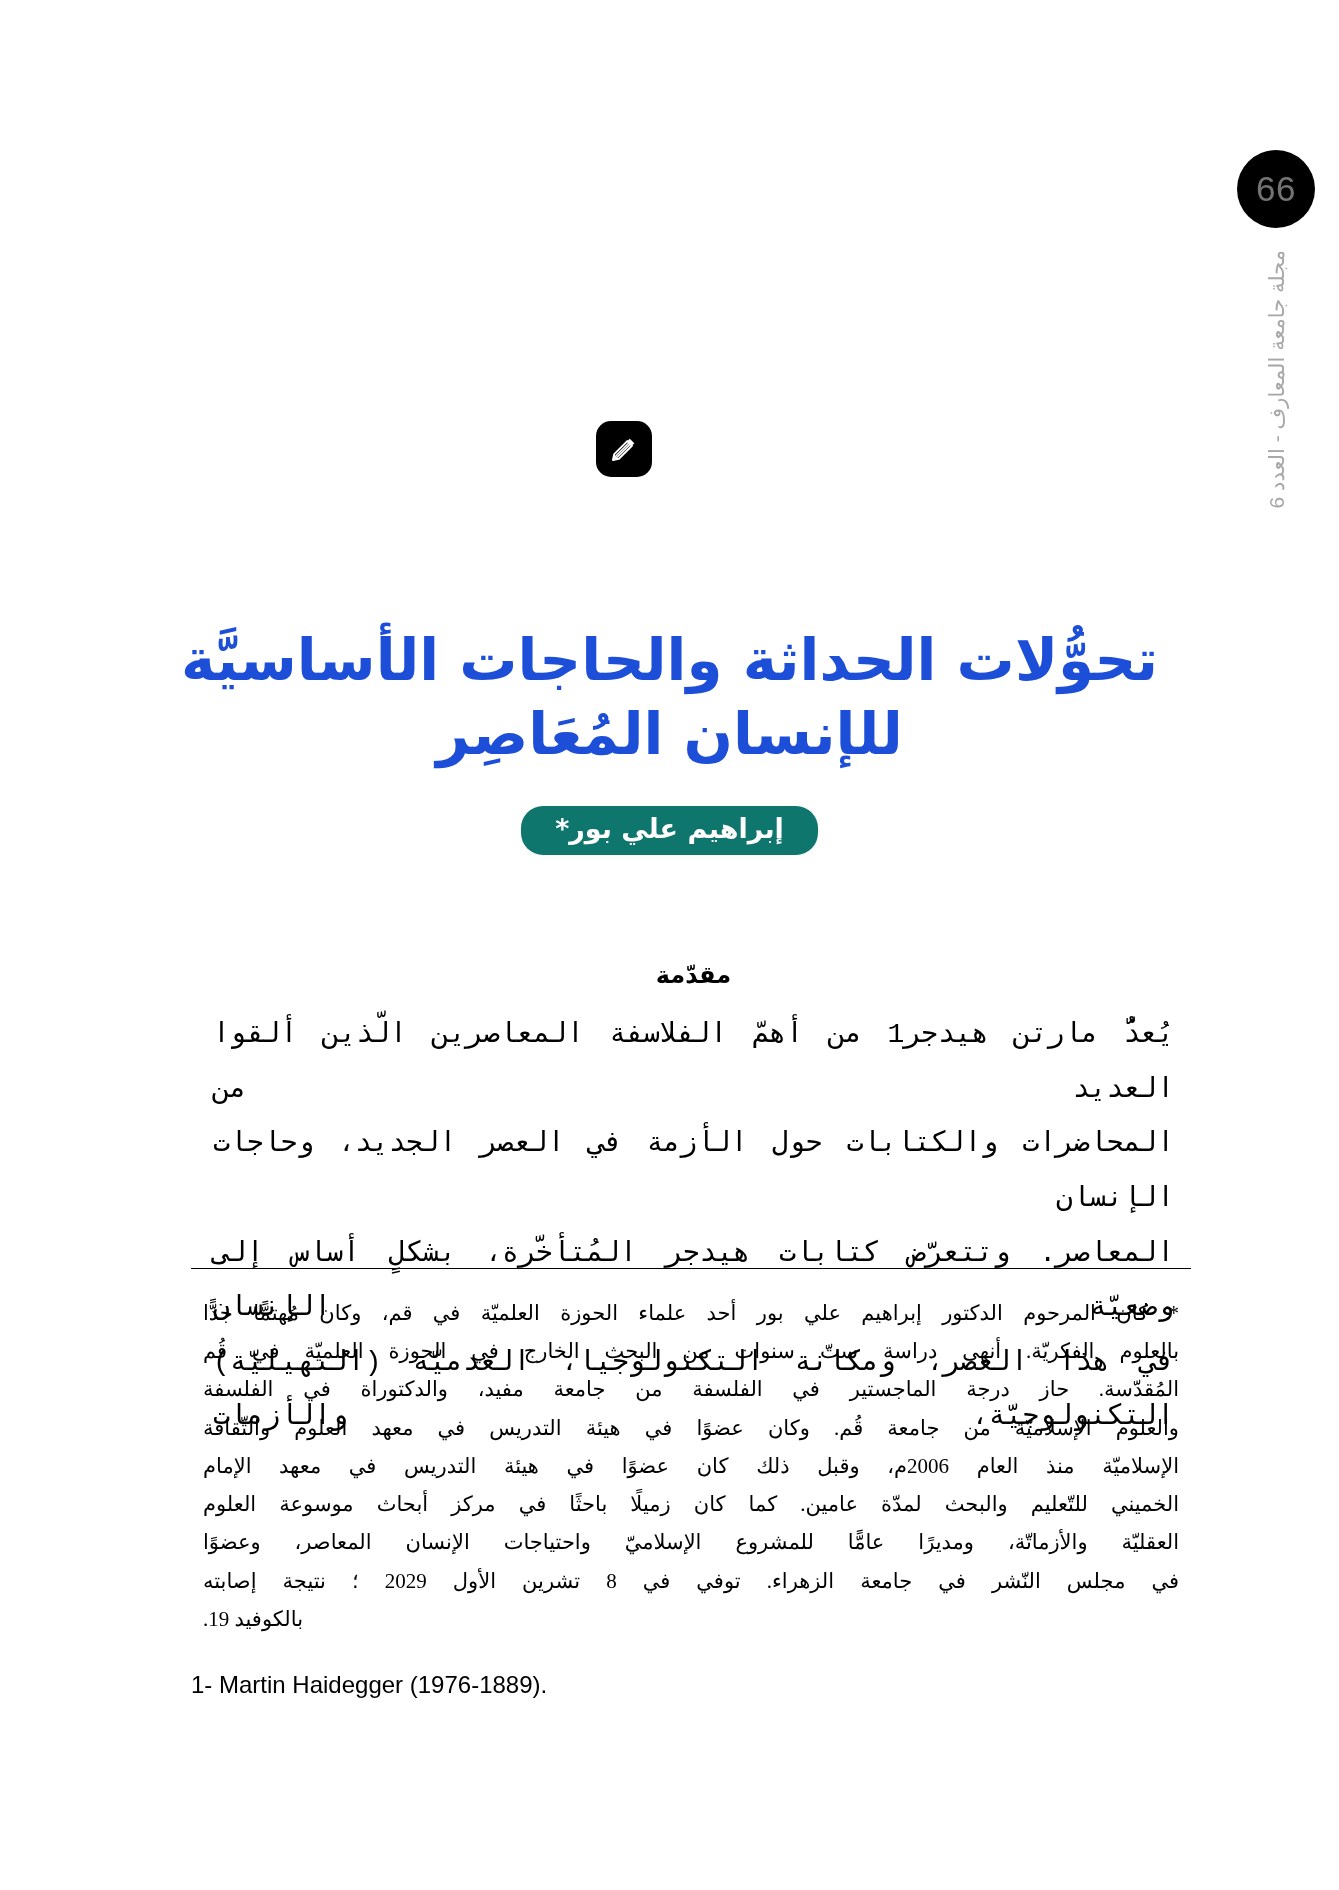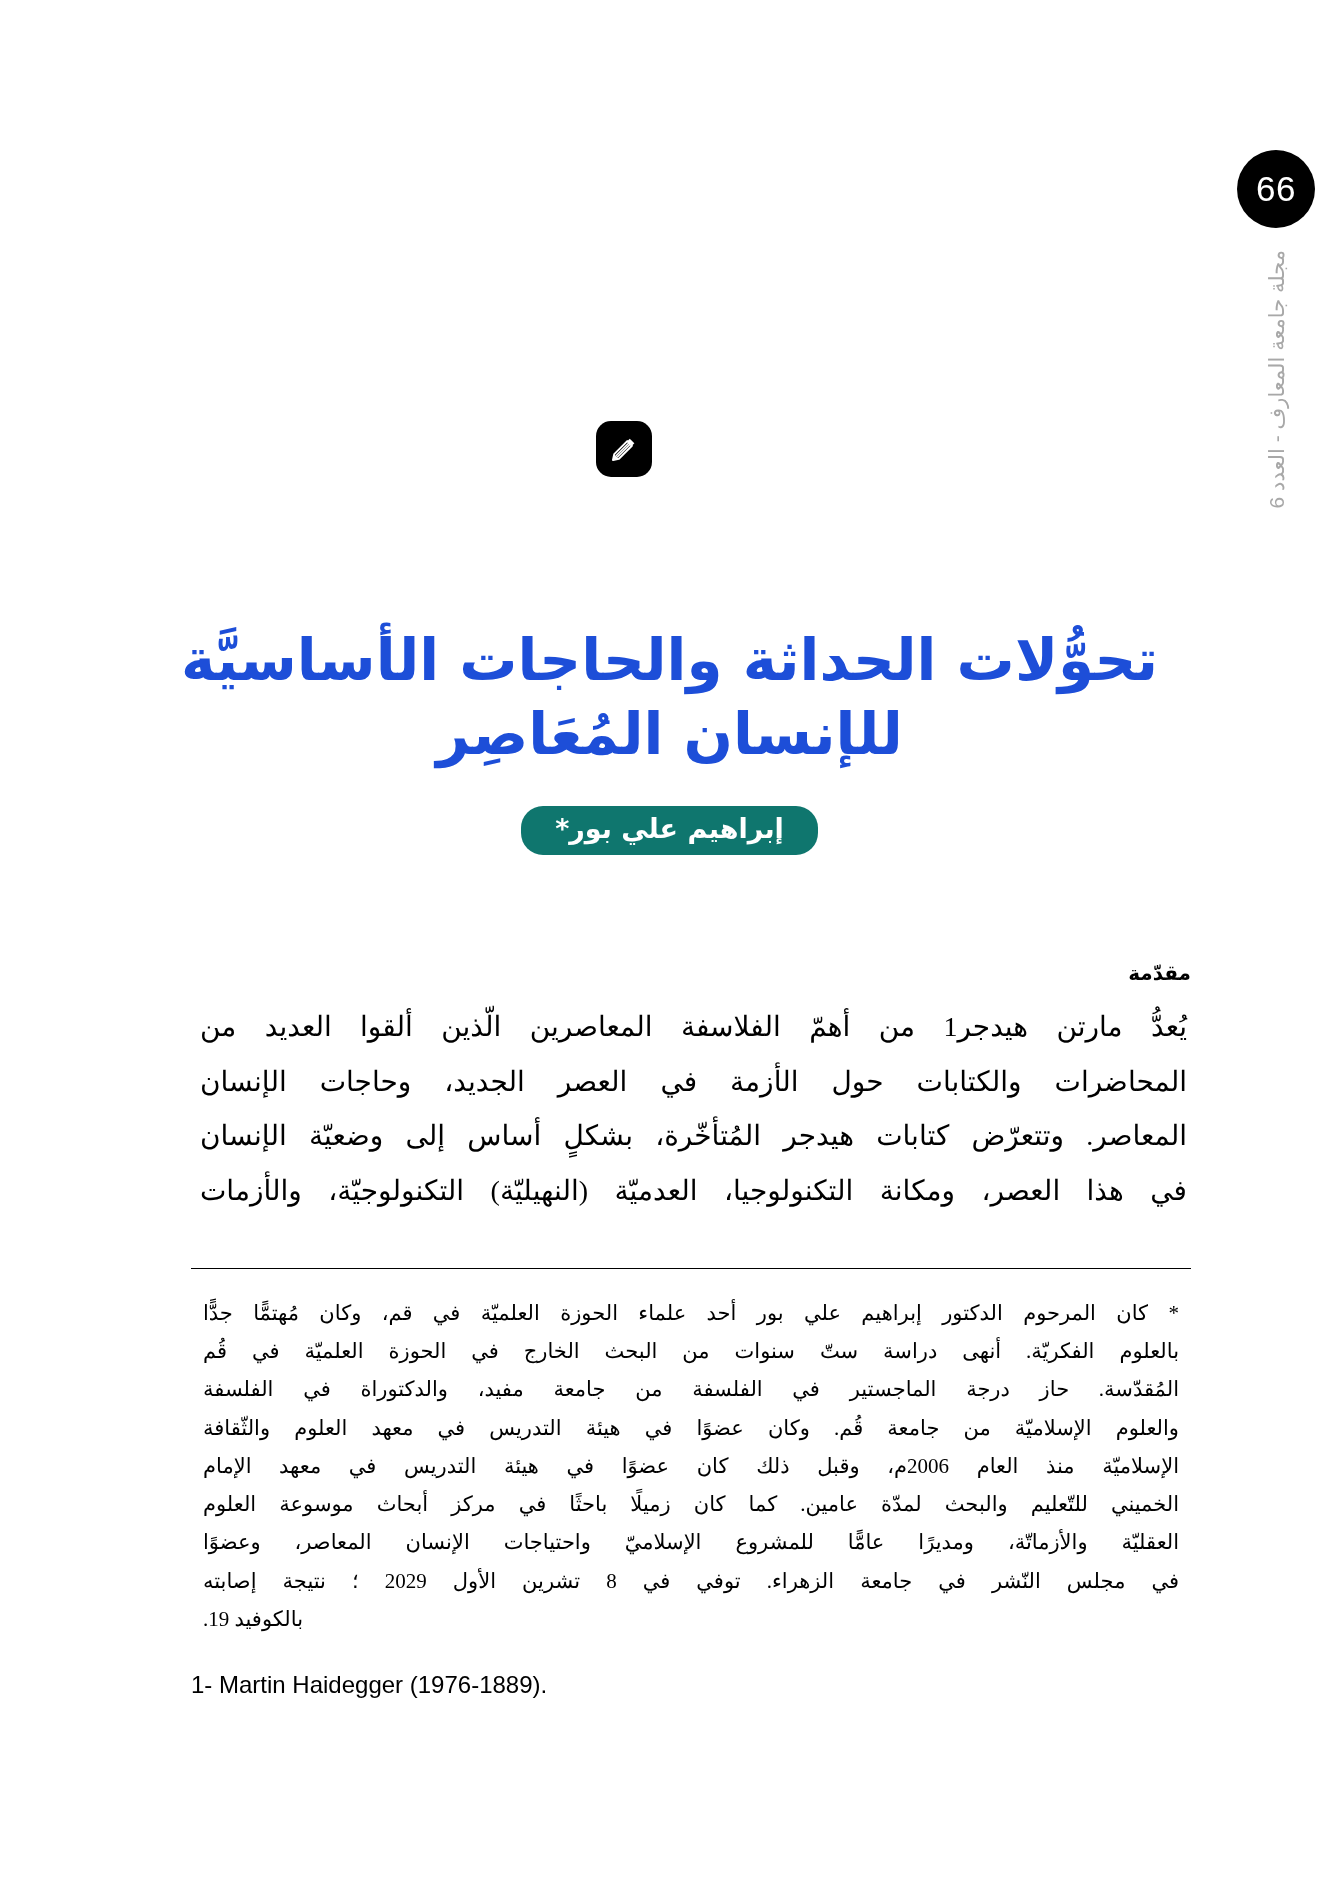--- a/index.html
+++ b/index.html
@@ -25,21 +25,21 @@
 
   
   .page-number-badge {
     position: absolute;
     top: 150px;
     right: 24px;
     width: 78px;
     height: 78px;
     border-radius: 50%;
     background: #000000;
-    color: #ffffff;
+    color: #737373;
     display: flex;
     align-items: center;
     justify-content: center;
     font-family: "Liberation Sans", sans-serif;
     font-size: 35px;
     font-weight: 400;
     letter-spacing: 0.5px;
   }
 
   
@@ -118,30 +118,30 @@
   
   .content-column {
     position: absolute;
     top: 960px;
     right: 148px;
     width: 995px;
   }
 
   .section-heading {
     font-family: "DejaVu Sans", "Liberation Sans", sans-serif;
-    font-size: 20px;
+    font-size: 24px;
     font-weight: 700;
-    text-align: right;
+    text-align: center;
     margin: 0 0 14px 0;
     line-height: 1.3;
   }
 
   .body-paragraph {
-    margin: 4px;
-    font-family: Liberation Serif, serif;
+    margin: 17px;
+    font-family: Liberation Mono, monospace;
     font-size: 28px;
     line-height: 1.95;
     text-align: justify;
     text-align-last: justify;
     letter-spacing: 0.2px;
   }
   .body-paragraph .ln {
     display: block;
     text-align: justify;
     text-align-last: justify;

